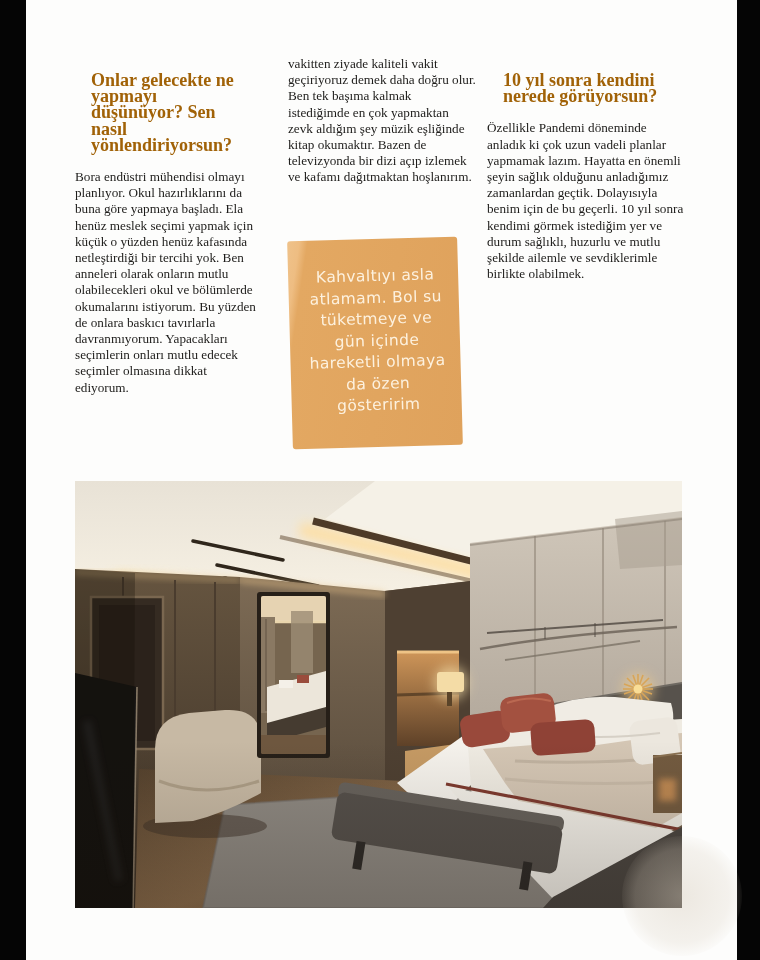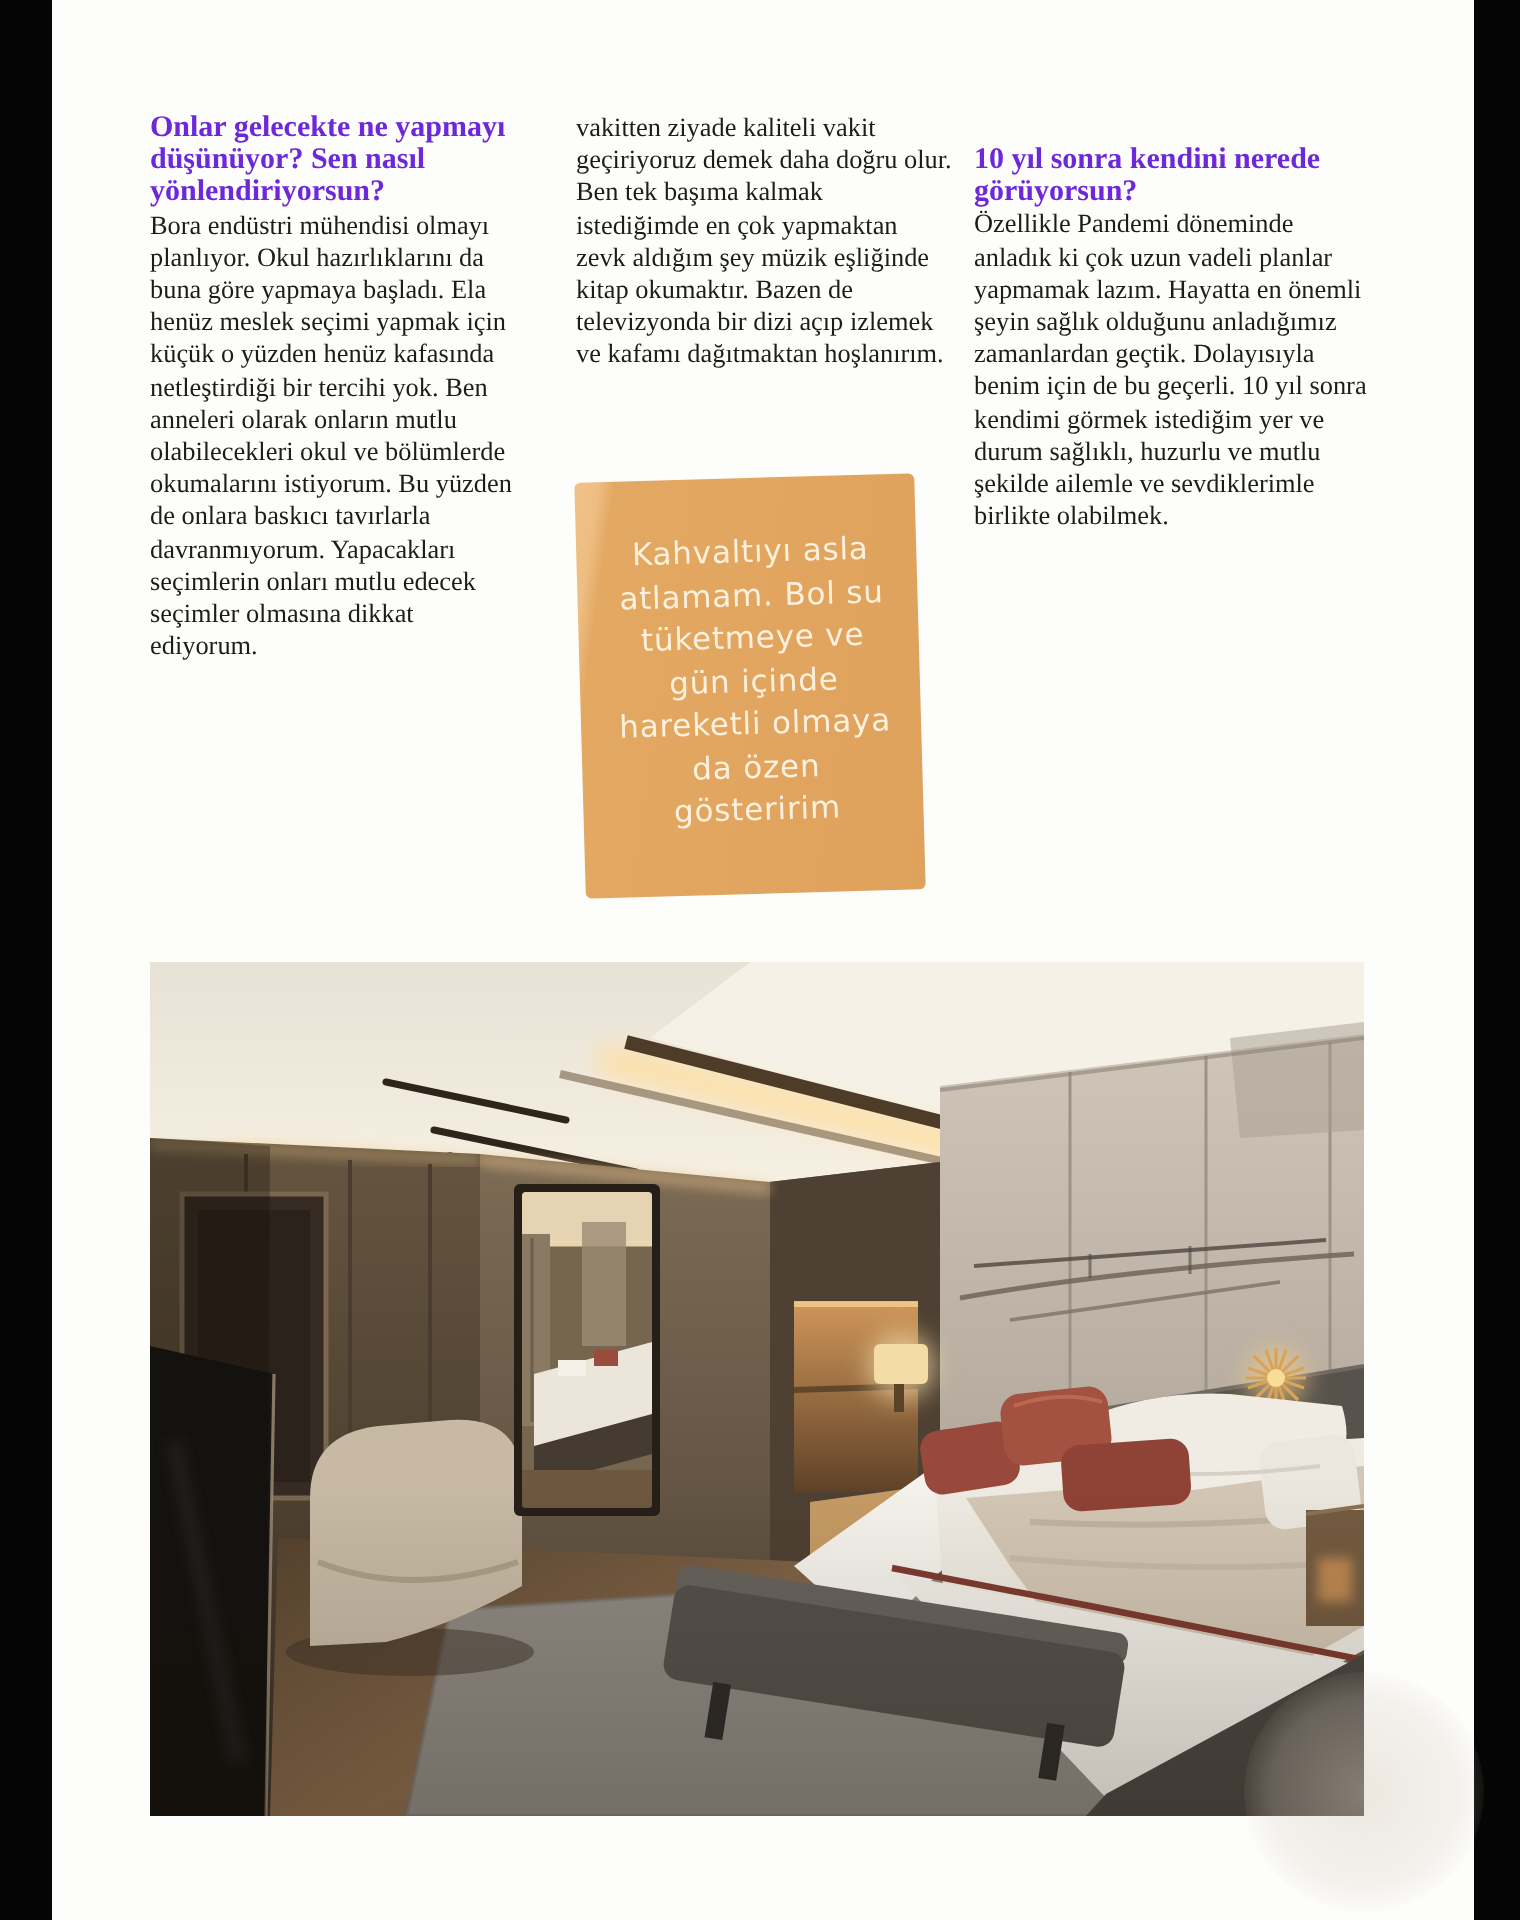--- a/index.html
+++ b/index.html
@@ -14,21 +14,21 @@
 
   .col{
     position:absolute;top:56px;width:188px;
     font-size:13.2px;line-height:16.2px;color:#1d1c1a;
     text-align:left;
   }
   .col-1{left:75px;}
   .col-2{left:288px;}
   .col-3{left:487px;width:198px;}
   .col h3{
-    margin:0;font-size:15px;line-height:16.2px;font-weight:700;color:#6d28d9;
+    margin:16px;font-size:18px;line-height:16.2px;font-weight:700;color:#a16207;
   }
   .col h3.gap{margin-top:16px;}
   .col p{margin:0;}
 
   .pullquote{
     position:absolute;left:290px;top:239px;width:170px;height:208px;
     transform:rotate(-1.6deg);
     background:linear-gradient(100deg,#efc28a 0%,#eebd82 6%,#e3a862 10%,#dfa25c 100%);
     border-radius:3px;
     box-sizing:border-box;

